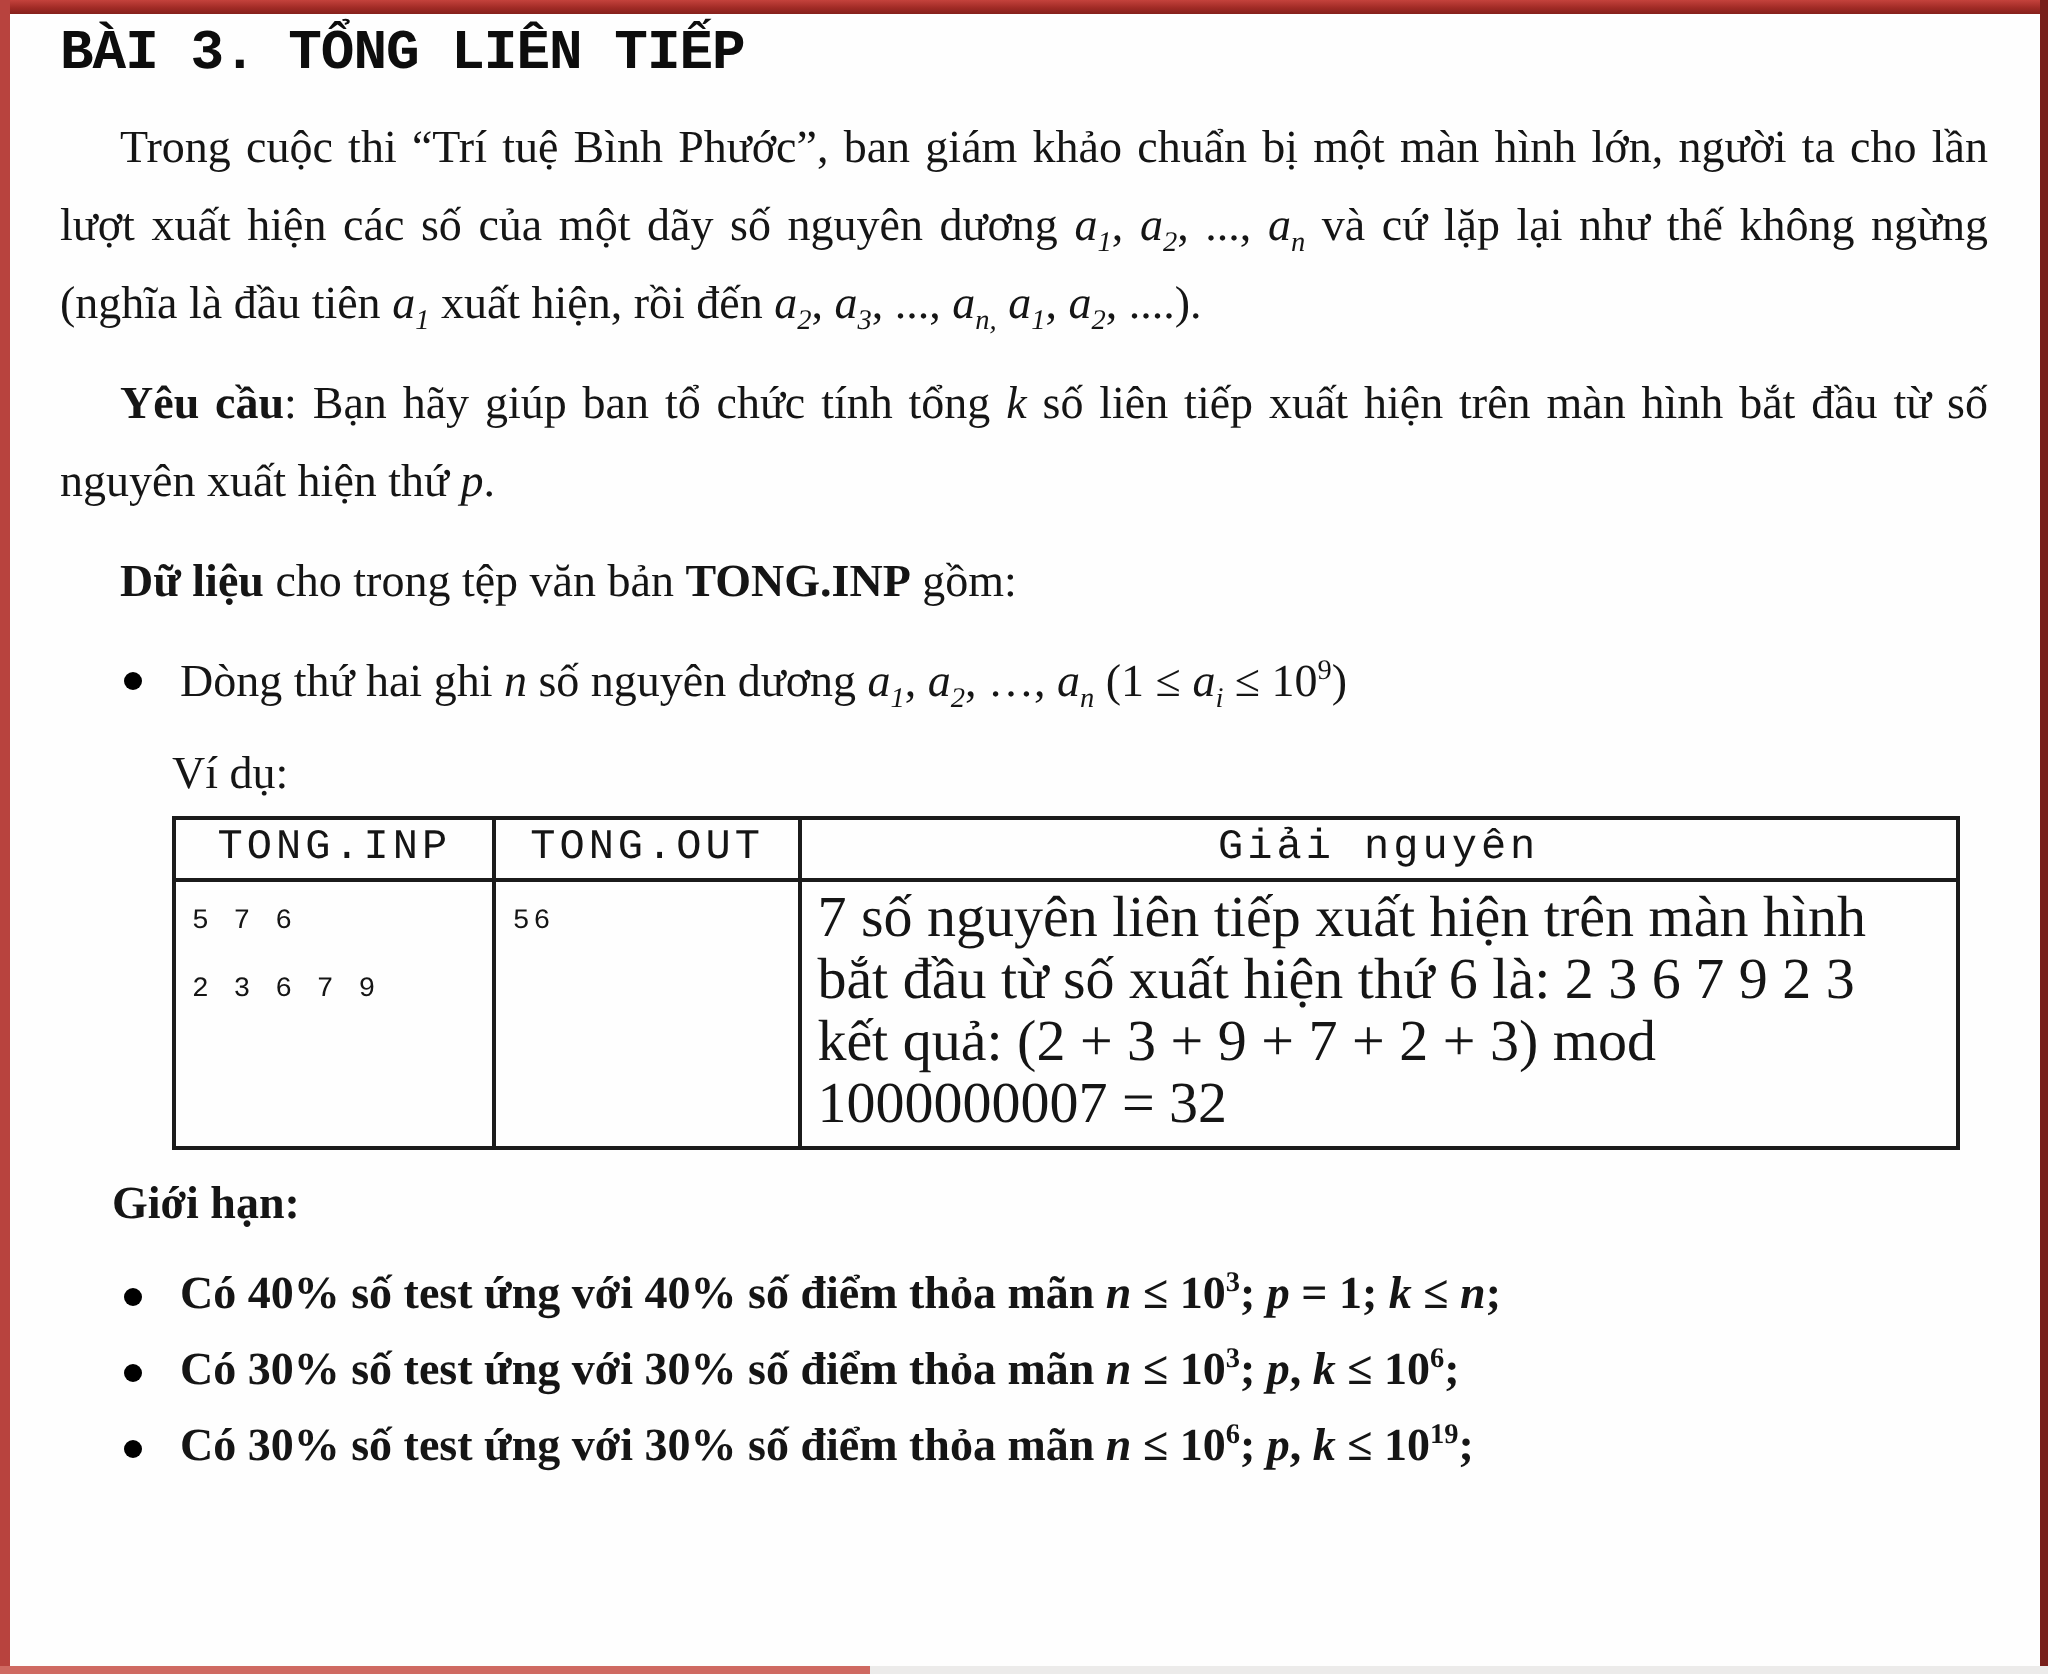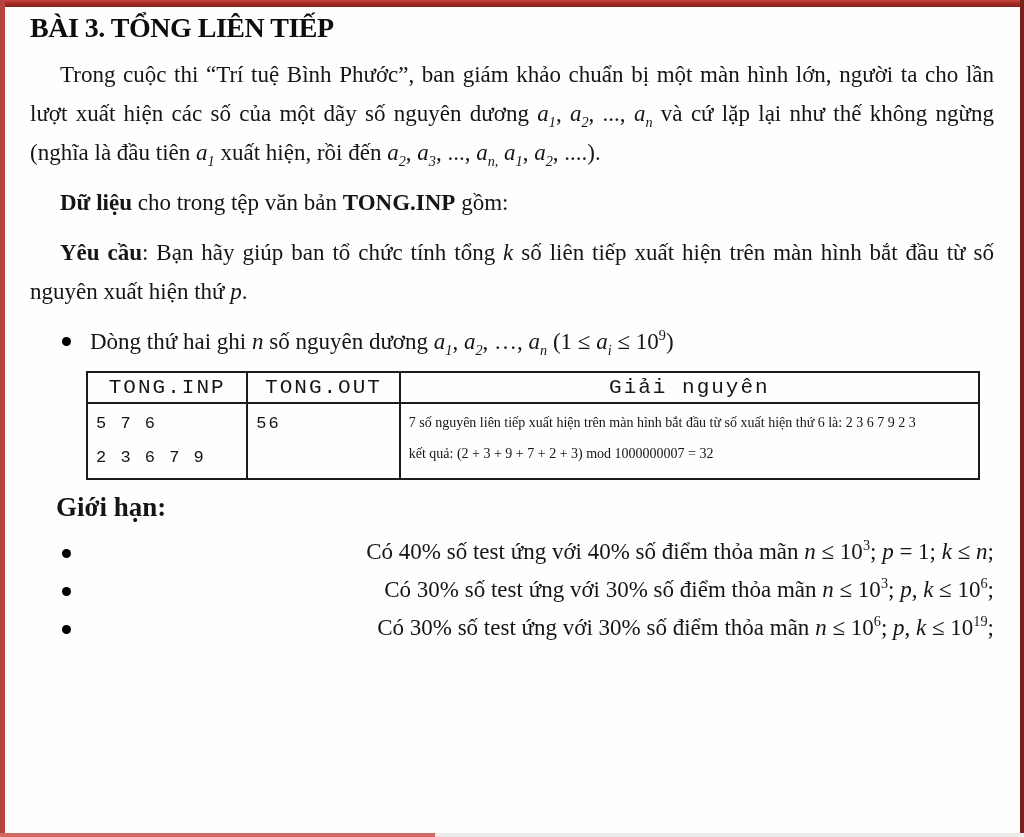--- a/index.html
+++ b/index.html
@@ -14,21 +14,21 @@
     font-family:"Liberation Serif","DejaVu Serif",serif;
   }
   
   .edge-top{position:absolute;top:0;left:0;right:0;height:7px;background:linear-gradient(180deg,#c4423c 0%,#a12b26 55%,#85201b 100%);}
   .edge-left{position:absolute;top:0;left:0;bottom:0;width:5px;background:#b8433e;}
   .edge-right{position:absolute;top:0;right:0;bottom:0;width:4px;background:#78201b;}
   .edge-bottom-a{position:absolute;bottom:0;left:0;width:435px;height:4px;background:#cf6a62;}
   .edge-bottom-b{position:absolute;bottom:0;left:435px;right:0;height:4px;background:#ecebea;}
 
   h1.title{
-    font-family:Liberation Serif, serif;
+    font-family:Liberation Mono, monospace;
     font-size:28px;font-weight:700;letter-spacing:-0.5px;
     margin:4px 0 4px 0;color:#0d0d0d;
   }
   p.para{
     font-size:23px;line-height:39px;
     text-align:justify;text-indent:30px;
     margin:11px 0;
   }
   sup{font-size:0.62em;line-height:0;}
   sub{font-size:0.62em;line-height:0;}
@@ -55,55 +55,56 @@
     border:2px solid #1b1b1b;
     vertical-align:top;
   }
   table.example th{
     font-family:"Liberation Mono","DejaVu Sans Mono",monospace;
     font-weight:400;font-size:21px;letter-spacing:2px;
     padding:3px 4px;text-align:center;
   }
   td.mono{
     font-family:"Liberation Mono","DejaVu Sans Mono",monospace;
-    font-size:17px;letter-spacing:2px;
+    font-size:14px;letter-spacing:2px;
     padding:3px 8px;line-height:34px;
   }
   td.expl{
-    font-size:14px;line-height:31px;
+    font-size:29px;line-height:31px;
     padding:3px 8px 5px 8px;
   }
   .col-inp{width:160px;} .col-out{width:152px;} .col-exp{width:578px;}
 
-  .limits-label{font-size:27px;font-weight:700;line-height:34px;margin:10px 0 2px 26px;}
-  ul.bullets.tight li{margin:2px 0;line-height:36px;text-align:right;}
+  .limits-label{font-size:23px;font-weight:700;line-height:34px;margin:10px 0 2px 26px;}
+  ul.bullets.tight li{margin:2px 0;line-height:36px;text-align:left;font-weight:bold;}
 </style>
 </head>
 <body>
 
 <div class="page">
   <div class="edge-top"></div>
   <div class="edge-left"></div>
   <div class="edge-right"></div>
   <div class="edge-bottom-a"></div>
   <div class="edge-bottom-b"></div>
 
   <h1 class="title">BÀI 3. TỔNG LIÊN TIẾP</h1>
 
   <p class="para"><span>Trong cuộc thi “Trí tuệ Bình Phước”, ban giám khảo chuẩn bị một màn hình lớn, người ta cho lần lượt xuất hiện các số của một dãy số nguyên dương </span><span style="font-style: italic;">a</span><sub style="font-style: italic;">1</sub><span>, </span><span style="font-style: italic;">a</span><sub style="font-style: italic;">2</sub><span>, ..., </span><span style="font-style: italic;">a</span><sub style="font-style: italic;">n</sub><span> và cứ lặp lại như thế không ngừng (nghĩa là đầu tiên </span><span style="font-style: italic;">a</span><sub style="font-style: italic;">1</sub><span> xuất hiện, rồi đến </span><span style="font-style: italic;">a</span><sub style="font-style: italic;">2</sub><span>, </span><span style="font-style: italic;">a</span><sub style="font-style: italic;">3</sub><span>, ..., </span><span style="font-style: italic;">a</span><sub style="font-style: italic;">n,</sub><span> </span><span style="font-style: italic;">a</span><sub style="font-style: italic;">1</sub><span>, </span><span style="font-style: italic;">a</span><sub style="font-style: italic;">2</sub><span>, ....).</span></p>
 
+  <p class="para"><span style="font-weight: 700;">Yêu cầu</span><span>: Bạn hãy giúp ban tổ chức tính tổng </span><span style="font-style: italic;">k</span><span> số liên tiếp xuất hiện trên màn hình bắt đầu từ số nguyên xuất hiện thứ </span><span style="font-style: italic;">p</span><span>.</span></p>
+
   <p class="para"><span style="font-weight: 700;">Dữ liệu</span><span> cho trong tệp văn bản </span><span style="font-weight: 700;">TONG.INP</span><span> gồm:</span></p>
-
-  <p class="para"><span style="font-weight: 700;">Yêu cầu</span><span>: Bạn hãy giúp ban tổ chức tính tổng </span><span style="font-style: italic;">k</span><span> số liên tiếp xuất hiện trên màn hình bắt đầu từ số nguyên xuất hiện thứ </span><span style="font-style: italic;">p</span><span>.</span></p>
 
   <ul class="bullets">
     <li><span>Dòng thứ hai ghi </span><span style="font-style: italic;">n</span><span> số nguyên dương </span><span style="font-style: italic;">a</span><sub style="font-style: italic;">1</sub><span>, </span><span style="font-style: italic;">a</span><sub style="font-style: italic;">2</sub><span>, …, </span><span style="font-style: italic;">a</span><sub style="font-style: italic;">n</sub><span> (1 ≤ </span><span style="font-style: italic;">a</span><sub style="font-style: italic;">i</sub><span> ≤ 10</span><sup>9</sup><span>)</span></li>
   </ul>
 
 
+  <p class="example-label">Ví dụ:</p>
 
   <table class="example">
     <colgroup>
         <col class="col-inp">
         <col class="col-out">
         <col class="col-exp">
       </colgroup>
     <thead>
       <tr>
         <th>TONG.INP</th>

